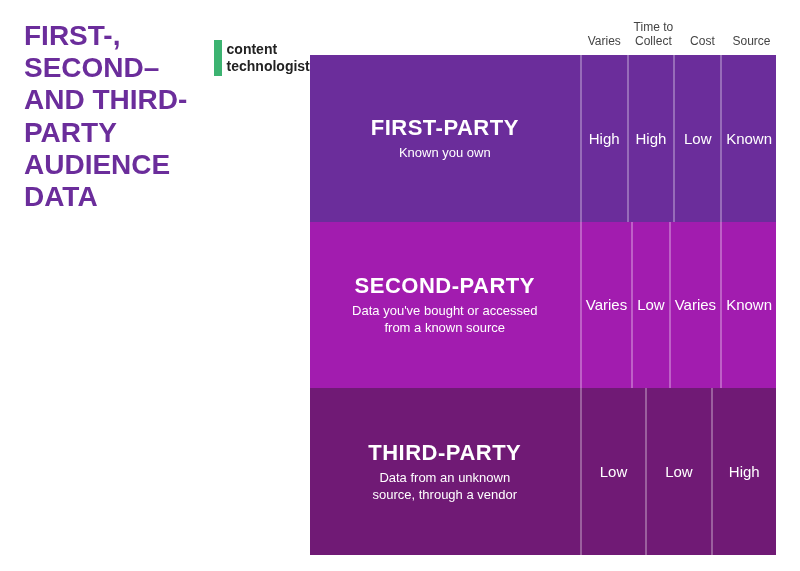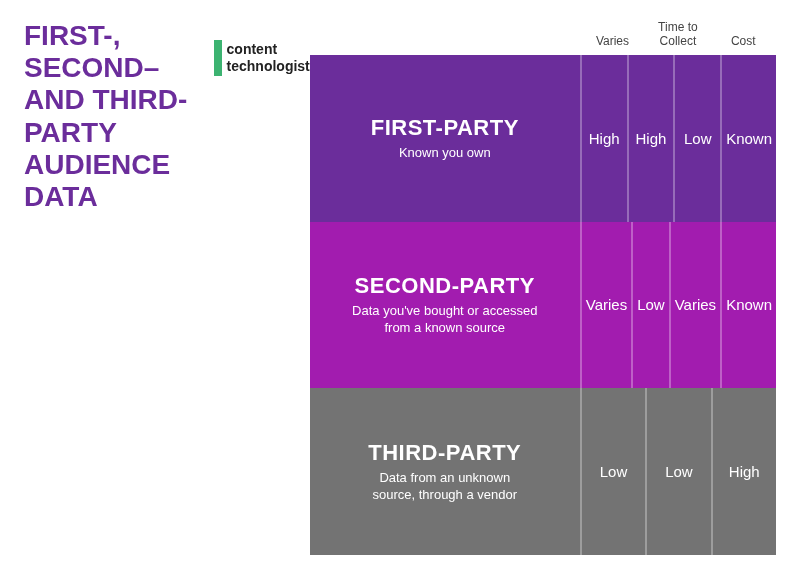--- a/index.html
+++ b/index.html
@@ -106,21 +106,21 @@
       letter-spacing: 0.5px;
       margin-bottom: 4px;
     }
     .row-label .party-desc {
       font-size: 13px;
       color: #fff;
       line-height: 1.3;
     }
     .row-first { background: #6b2d9b; }
     .row-second { background: #a21caf; }
-    .row-third { background: #737373; }
+    .row-third { background: #701a75; }
     .value-cell {
       flex: 1;
       display: flex;
       align-items: center;
       justify-content: center;
       text-align: center;
       font-size: 15px;
       color: #fff;
       border-left: 2px solid rgba(255,255,255,0.3);
       padding: 24px 4px;
@@ -142,20 +142,21 @@
       </div>
     </div>
   </div>
 
   <div class="table-wrapper">
     <div class="header-row">
       <div class="header-spacer"></div>
       <div class="header-cell">Varies</div>
       <div class="header-cell">Time to<br>Collect</div>
       <div class="header-cell">Cost</div>
+      <div class="header-cell">Source</div>
     </div>
 
     <div class="data-rows">
 
       <div class="data-row">
         <div class="row-label row-first">
           <div class="party-title">FIRST-PARTY</div>
           <div class="party-desc">Known you own</div>
         </div>
         <div class="value-cell row-first">High</div>

